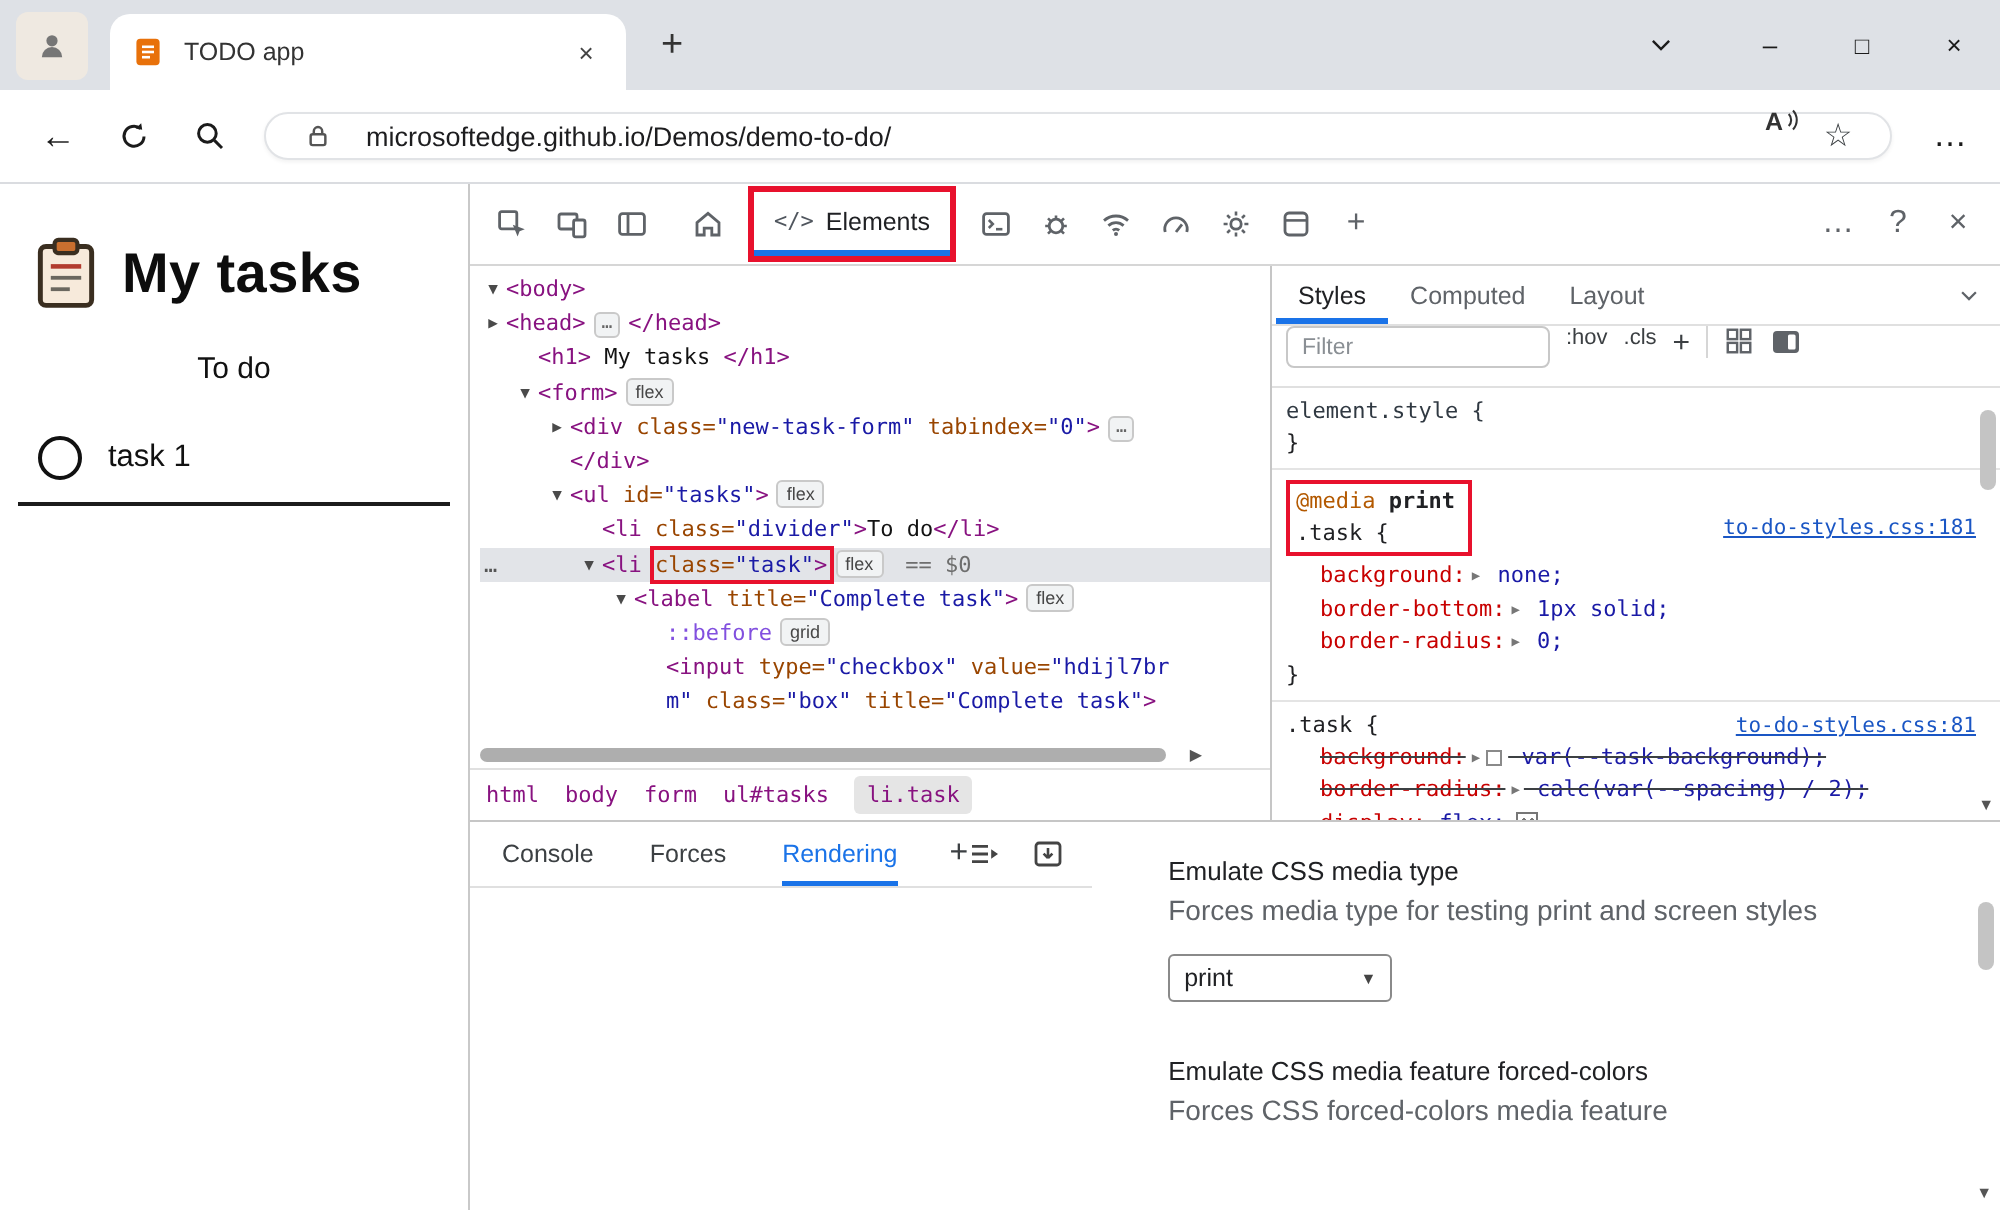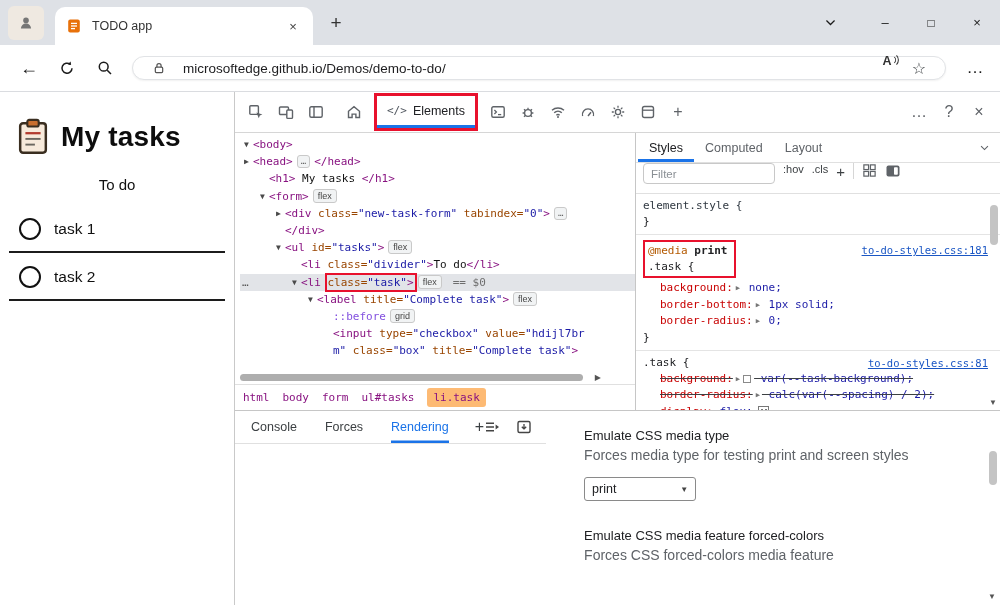--- a/index.html
+++ b/index.html
@@ -76,21 +76,21 @@
   .tk-badge { display:inline-block; border:1px solid #c9c9c9; background:#f1f3f4; color:#474747; border-radius:3px; font-size:9px; line-height:12px; padding:0 4px; margin:0 4px; font-family:"Liberation Sans", sans-serif; vertical-align:1px; }
   .tk-ell { display:inline-block; border:1px solid #c9c9c9; background:#f1f3f4; color:#666; border-radius:3px; font-size:9px; line-height:11px; padding:0 3px; margin:0 4px; vertical-align:1px; }
   .redbox { outline:2.5px solid #e8112d; outline-offset:1px; }
 
   .dom-hscroll { height:12px; flex:0 0 12px; position:relative; }
   .dom-hscroll .thumb { position:absolute; left:5px; right:52px; top:2px; height:7px; background:#aeaeae; border-radius:4px; }
   .dom-hscroll .h-arr { position:absolute; right:34px; top:1px; font-size:8px; color:#555; }
 
   .crumbs { height:26px; flex:0 0 26px; border-top:1px solid #e0e0e0; display:flex; align-items:center; font-family:"DejaVu Sans Mono", monospace; font-size:11px; color:#881280; padding:0 8px; gap:13px; }
   .crumb { white-space:nowrap; }
-  .crumb.active { background:#fdba74; padding:3px 6px; border-radius:3px; }
+  .crumb.active { background:#e5e5e5; padding:3px 6px; border-radius:3px; }
 
   
   .styles-pane { flex:1; border-left:1px solid #c6c6c6; display:flex; flex-direction:column; min-width:0; position:relative; }
   .sp-tabs { height:30px; flex:0 0 30px; display:flex; align-items:center; border-bottom:1px solid #e0e0e0; font-size:12.5px; color:#5f6368; padding:0 2px; }
   .sp-tab { padding:0 11px; height:100%; display:flex; align-items:center; }
   .sp-tab.active { color:#202124; box-shadow:inset 0 -3px 0 #1a73e8; }
   .sp-tabs-chev { margin-left:auto; margin-right:8px; color:#5f6368; }
   .sp-filter { height:31px; flex:0 0 31px; display:flex; border-bottom:1px solid #e0e0e0; padding:0 7px; gap:8px; }
   .filter-input { width:132px; height:21px; border:1px solid #c8c8c8; border-radius:4px; font-size:11.5px; padding:0 7px; color:#202124; outline:none; font-family:"Liberation Sans", sans-serif; }
   .filter-input::placeholder { color:#8a8f94; }
@@ -98,21 +98,21 @@
   .sp-plus { font-size:15px; color:#3c4043; }
   .sp-sep { width:1px; height:16px; background:#d6d6d6; }
   .sp-body { flex:1; overflow:hidden; font-family:"DejaVu Sans Mono", monospace; font-size:11px; line-height:15.5px; color:#202124; }
   .style-section { border-bottom:1px solid #e4e4e4; padding:4px 14px 5px 7px; position:relative; }
   .rule-head.boxed { display:inline-block; border:2.5px solid #e8112d; padding:1px 6px 2px 3px; margin:1px 0 2px 0; }
   .at-media { color:#b35900; }
   .media-type { color:#202124; font-weight:bold; }
   .sel, .close-brace { color:#202124; }
   .sel-plain { color:#303942; }
   .css-link { position:absolute; right:12px; top:5px; font-size:10.5px; color:#1a56c4; text-decoration:underline; white-space:nowrap; }
-  .css-link.low { top:8px; }
+  .css-link.low { top:22px; }
   .prop { padding-left:17px; }
   .prop.struck { text-decoration:line-through; text-decoration-color:#3c4043; }
   .p-name { color:#c80000; }
   .p-arrow { font-size:7px; color:#777; margin:0 2px 0 3px; display:inline-block; vertical-align:1px; }
   .swatch { display:inline-block; width:8px; height:8px; border:1px solid #8a8a8a; background:#fff; margin:0 3px 0 1px; vertical-align:-1px; }
   .p-val { color:#1a1aa6; }
   .flexbadge { display:inline-block; width:11px; height:11px; border:1px solid #777; margin-left:5px; vertical-align:-2px; background-image:radial-gradient(circle, #777 0.8px, transparent 1px); background-size:4px 4px; background-position:1px 1px; }
   .sp-scroll-thumb { position:absolute; right:2px; top:72px; width:8px; height:40px; background:#c4c4c4; border-radius:4px; }
   .sp-scroll-arr { position:absolute; right:3px; bottom:3px; font-size:8px; color:#555; }
 
@@ -217,24 +217,20 @@
               <line x1="12" y1="28" x2="22" y2="28" stroke="#6b675f" stroke-width="2"></line>
             </svg>
         </span>
         <span class="page-title">My tasks</span>
       </div>
       <div class="page-subtitle">To do</div>
       <div class="task-list">
           <div class="task-row">
             <span class="task-circle"></span>
             <span class="task-label">task 1</span>
-          </div>
-          <div class="task-row">
-            <span class="task-circle"></span>
-            <span class="task-label">task 2</span>
           </div>
         </div>
     </div>
 
     <div class="devtools">
 
       <div class="dt-toolbar">
         <span class="dt-icon">
           <svg width="16" height="16" viewBox="0 0 16 16">
               <rect x="1.8" y="1.8" width="8.6" height="8.6" rx="1" fill="none" stroke="#5f6368" stroke-width="1.4"></rect>

